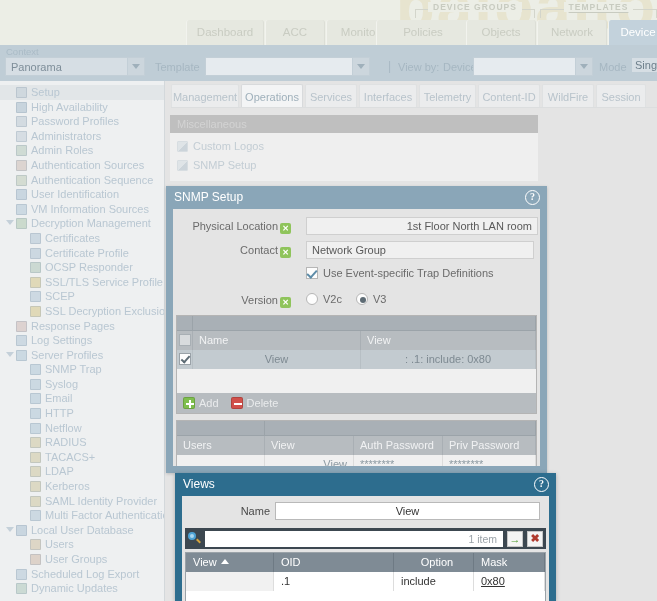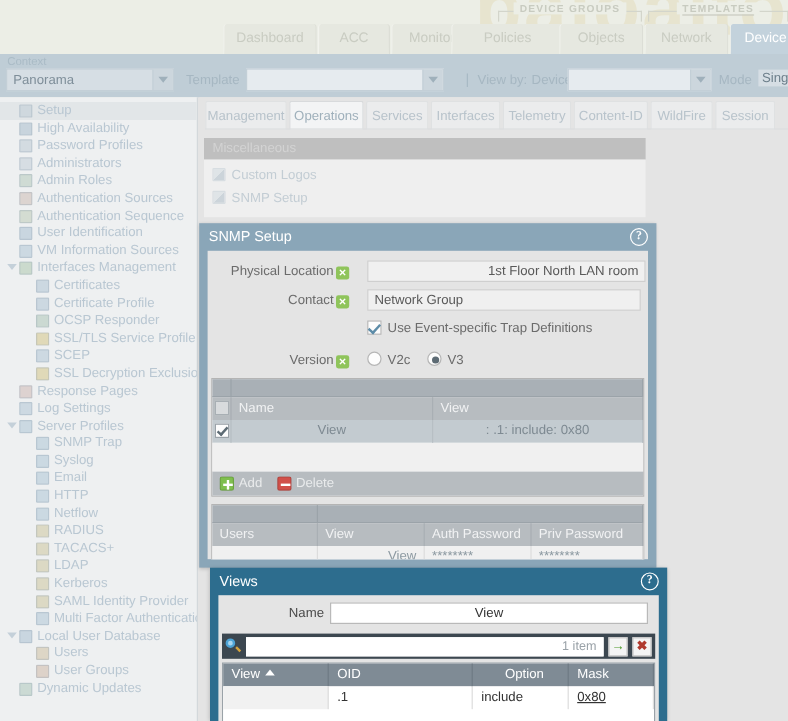--- a/index.html
+++ b/index.html
@@ -371,21 +371,21 @@
 <div id="sidebar">
     <div class="side-item lvl0 selected"><span class="ico" style="background: rgb(207, 216, 222); border: 1px solid rgba(150, 165, 180, 0.35);"></span><span class="lbl">Setup</span></div>
     <div class="side-item lvl0"><span class="ico" style="background: rgb(200, 212, 221); border: 1px solid rgba(150, 165, 180, 0.35);"></span><span class="lbl">High Availability</span></div>
     <div class="side-item lvl0"><span class="ico" style="background: rgb(211, 219, 225); border: 1px solid rgba(150, 165, 180, 0.35);"></span><span class="lbl">Password Profiles</span></div>
     <div class="side-item lvl0"><span class="ico" style="background: rgb(214, 221, 227); border: 1px solid rgba(150, 165, 180, 0.35);"></span><span class="lbl">Administrators</span></div>
     <div class="side-item lvl0"><span class="ico" style="background: rgb(207, 219, 212); border: 1px solid rgba(150, 165, 180, 0.35);"></span><span class="lbl">Admin Roles</span></div>
     <div class="side-item lvl0"><span class="ico" style="background: rgb(220, 212, 208); border: 1px solid rgba(150, 165, 180, 0.35);"></span><span class="lbl">Authentication Sources</span></div>
     <div class="side-item lvl0"><span class="ico" style="background: rgb(212, 220, 210); border: 1px solid rgba(150, 165, 180, 0.35);"></span><span class="lbl">Authentication Sequence</span></div>
     <div class="side-item lvl0"><span class="ico" style="background: rgb(201, 214, 224); border: 1px solid rgba(150, 165, 180, 0.35);"></span><span class="lbl">User Identification</span></div>
     <div class="side-item lvl0"><span class="ico" style="background: rgb(204, 217, 226); border: 1px solid rgba(150, 165, 180, 0.35);"></span><span class="lbl">VM Information Sources</span></div>
-    <div class="side-item lvl0"><span class="twisty"></span><span class="ico" style="background: rgb(203, 218, 205); border: 1px solid rgba(150, 165, 180, 0.35);"></span><span class="lbl">Interfaces Management</span></div>
+    <div class="side-item lvl0"><span class="twisty"></span><span class="ico" style="background: rgb(203, 218, 205); border: 1px solid rgba(150, 165, 180, 0.35);"></span><span class="lbl">Decryption Management</span></div>
     <div class="side-item lvl1"><span class="ico" style="background: rgb(204, 216, 225); border: 1px solid rgba(150, 165, 180, 0.35);"></span><span class="lbl">Certificates</span></div>
     <div class="side-item lvl1"><span class="ico" style="background: rgb(204, 216, 225); border: 1px solid rgba(150, 165, 180, 0.35);"></span><span class="lbl">Certificate Profile</span></div>
     <div class="side-item lvl1"><span class="ico" style="background: rgb(203, 217, 210); border: 1px solid rgba(150, 165, 180, 0.35);"></span><span class="lbl">OCSP Responder</span></div>
     <div class="side-item lvl1"><span class="ico" style="background: rgb(224, 217, 184); border: 1px solid rgba(150, 165, 180, 0.35);"></span><span class="lbl">SSL/TLS Service Profile</span></div>
     <div class="side-item lvl1"><span class="ico" style="background: rgb(205, 217, 226); border: 1px solid rgba(150, 165, 180, 0.35);"></span><span class="lbl">SCEP</span></div>
     <div class="side-item lvl1"><span class="ico" style="background: rgb(224, 217, 184); border: 1px solid rgba(150, 165, 180, 0.35);"></span><span class="lbl">SSL Decryption Exclusion</span></div>
     <div class="side-item lvl0"><span class="ico" style="background: rgb(221, 210, 208); border: 1px solid rgba(150, 165, 180, 0.35);"></span><span class="lbl">Response Pages</span></div>
     <div class="side-item lvl0"><span class="ico" style="background: rgb(205, 217, 226); border: 1px solid rgba(150, 165, 180, 0.35);"></span><span class="lbl">Log Settings</span></div>
     <div class="side-item lvl0"><span class="twisty"></span><span class="ico" style="background: rgb(203, 217, 226); border: 1px solid rgba(150, 165, 180, 0.35);"></span><span class="lbl">Server Profiles</span></div>
     <div class="side-item lvl1"><span class="ico" style="background: rgb(203, 217, 226); border: 1px solid rgba(150, 165, 180, 0.35);"></span><span class="lbl">SNMP Trap</span></div>
@@ -395,20 +395,21 @@
     <div class="side-item lvl1"><span class="ico" style="background: rgb(203, 217, 226); border: 1px solid rgba(150, 165, 180, 0.35);"></span><span class="lbl">Netflow</span></div>
     <div class="side-item lvl1"><span class="ico" style="background: rgb(220, 217, 196); border: 1px solid rgba(150, 165, 180, 0.35);"></span><span class="lbl">RADIUS</span></div>
     <div class="side-item lvl1"><span class="ico" style="background: rgb(220, 217, 196); border: 1px solid rgba(150, 165, 180, 0.35);"></span><span class="lbl">TACACS+</span></div>
     <div class="side-item lvl1"><span class="ico" style="background: rgb(220, 217, 196); border: 1px solid rgba(150, 165, 180, 0.35);"></span><span class="lbl">LDAP</span></div>
     <div class="side-item lvl1"><span class="ico" style="background: rgb(220, 217, 196); border: 1px solid rgba(150, 165, 180, 0.35);"></span><span class="lbl">Kerberos</span></div>
     <div class="side-item lvl1"><span class="ico" style="background: rgb(220, 217, 196); border: 1px solid rgba(150, 165, 180, 0.35);"></span><span class="lbl">SAML Identity Provider</span></div>
     <div class="side-item lvl1"><span class="ico" style="background: rgb(204, 217, 226); border: 1px solid rgba(150, 165, 180, 0.35);"></span><span class="lbl">Multi Factor Authentication</span></div>
     <div class="side-item lvl0"><span class="twisty"></span><span class="ico" style="background: rgb(201, 214, 224); border: 1px solid rgba(150, 165, 180, 0.35);"></span><span class="lbl">Local User Database</span></div>
     <div class="side-item lvl1"><span class="ico" style="background: rgb(221, 214, 198); border: 1px solid rgba(150, 165, 180, 0.35);"></span><span class="lbl">Users</span></div>
     <div class="side-item lvl1"><span class="ico" style="background: rgb(221, 210, 201); border: 1px solid rgba(150, 165, 180, 0.35);"></span><span class="lbl">User Groups</span></div>
+    <div class="side-item lvl0"><span class="ico" style="background: rgb(205, 217, 226); border: 1px solid rgba(150, 165, 180, 0.35);"></span><span class="lbl">Scheduled Log Export</span></div>
     <div class="side-item lvl0"><span class="ico" style="background: rgb(203, 218, 212); border: 1px solid rgba(150, 165, 180, 0.35);"></span><span class="lbl">Dynamic Updates</span></div>
   </div>
 
 <div id="content">
   <div id="subtabs">
       <div class="subtab" style="left: 0px; width: 68px;">Management</div>
       <div class="subtab active" style="left: 70px; width: 62px;">Operations</div>
       <div class="subtab" style="left: 134px; width: 52px;">Services</div>
       <div class="subtab" style="left: 188px; width: 58px;">Interfaces</div>
       <div class="subtab" style="left: 248px; width: 57px;">Telemetry</div>

